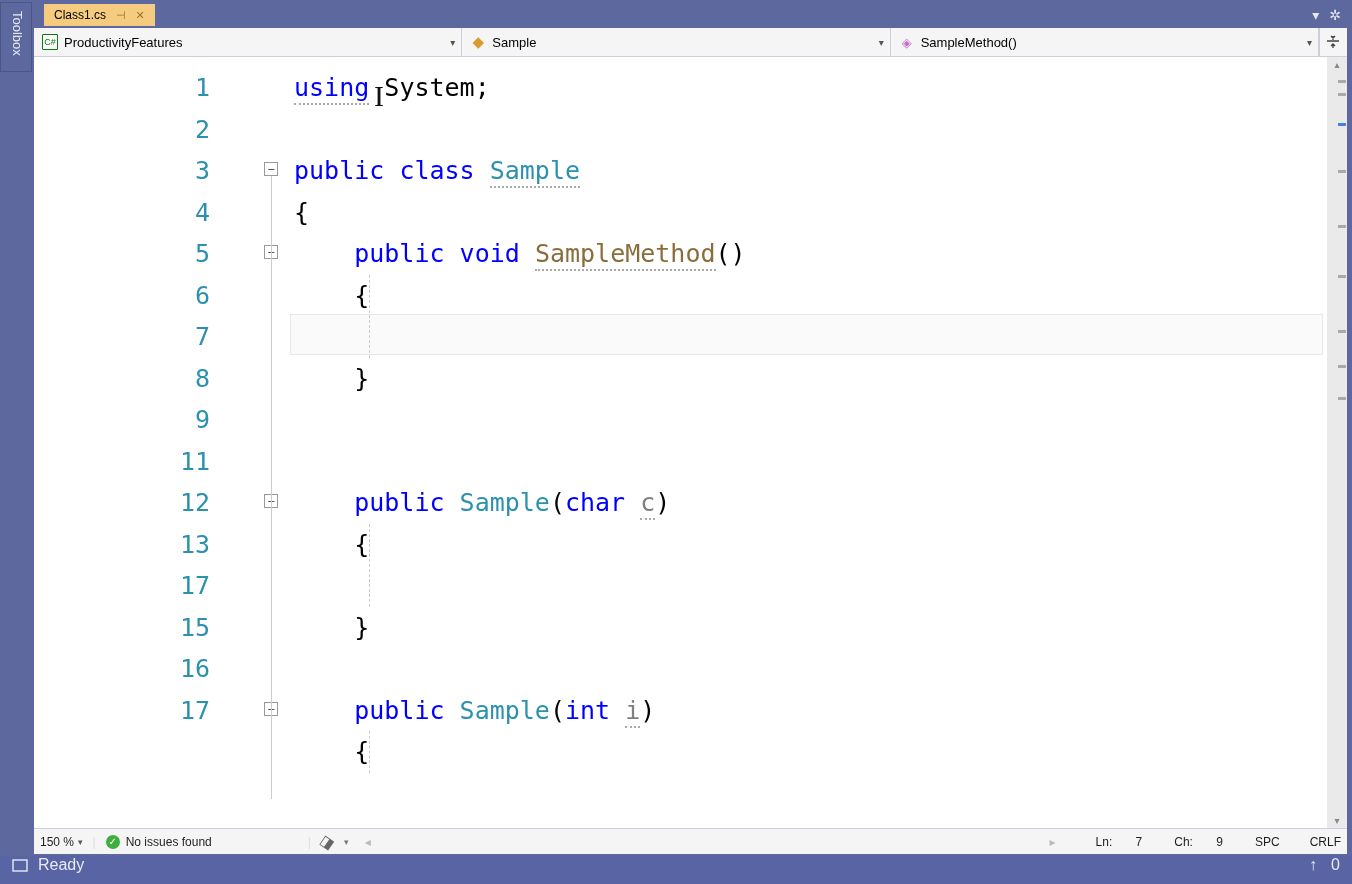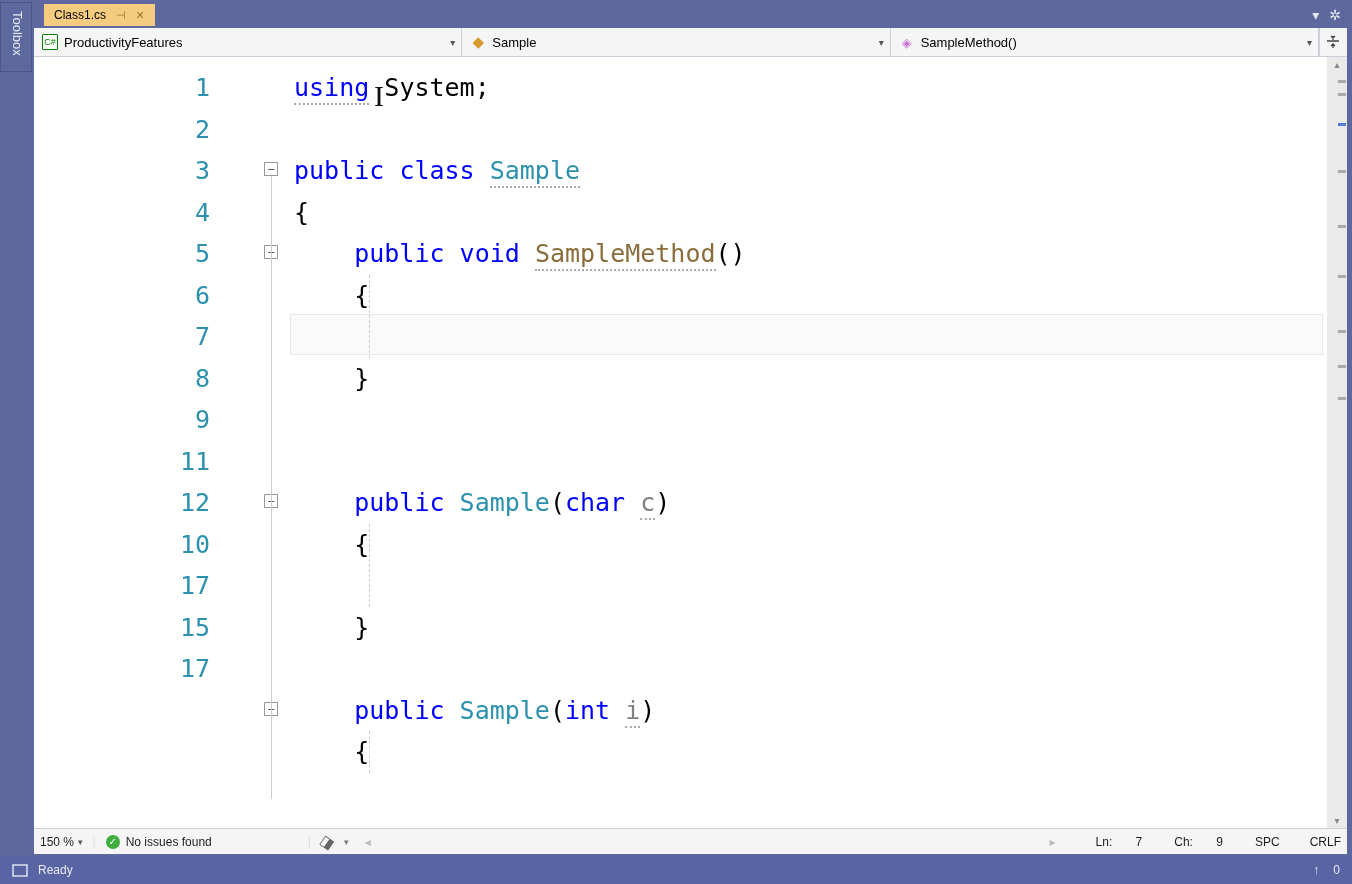--- a/index.html
+++ b/index.html
@@ -178,23 +178,23 @@
     }
     .zoom-box { display:flex; align-items:center; gap:4px;}
     .issues-box { display:flex; align-items:center; gap:6px;}
     .check-circle{ width:14px;height:14px;border-radius:50%;background:#3fae3f;display:inline-flex;align-items:center;justify-content:center;color:#fff;font-size:10px;}
     .bottom-sep { color:#ccc; margin:0 8px;}
     .bottom-flex{flex:1;}
     .status-bar{
       height:28px;
       background:#5864a3;
       color:#e8eaf3;
-      display:flex; align-items:center;
+      display:flex; align-items:flex-start;
       padding:0 12px;
-      font-size:12px;
+      font-size:16px;
       justify-content:space-between;
     }
     .status-left{display:flex;align-items:center;gap:10px;}
     .status-right{display:flex;align-items:center;gap:14px;}
     .scrollbar-v{
       width:20px;
       background:#eaeaea;
       position:relative;
     }
     .sb-marks{
@@ -257,23 +257,24 @@
           <div class="ln-num">2</div>
           <div class="ln-num">3</div>
           <div class="ln-num">4</div>
           <div class="ln-num">5</div>
           <div class="ln-num">6</div>
           <div class="ln-num">7</div>
           <div class="ln-num">8</div>
           <div class="ln-num">9</div>
           <div class="ln-num">11</div>
           <div class="ln-num">12</div>
-          <div class="ln-num">10</div>
+          <div class="ln-num">13</div>
           <div class="ln-num">17</div>
           <div class="ln-num">15</div>
+          <div class="ln-num">16</div>
           <div class="ln-num">17</div>
         </div>
       <div class="margin-col" id="margin"></div>
       <div class="fold-col" id="foldcol">
           <div class="fold-box" style="top: 105px;">−</div>
           <div class="fold-box" style="top: 188px;">−</div>
           <div class="fold-box" style="top: 437px;">−</div>
           <div class="fold-box" style="top: 644.5px;">−</div>
           <div class="fold-line-v" style="top: 119px; height: 622.5px;"></div>
         </div>

